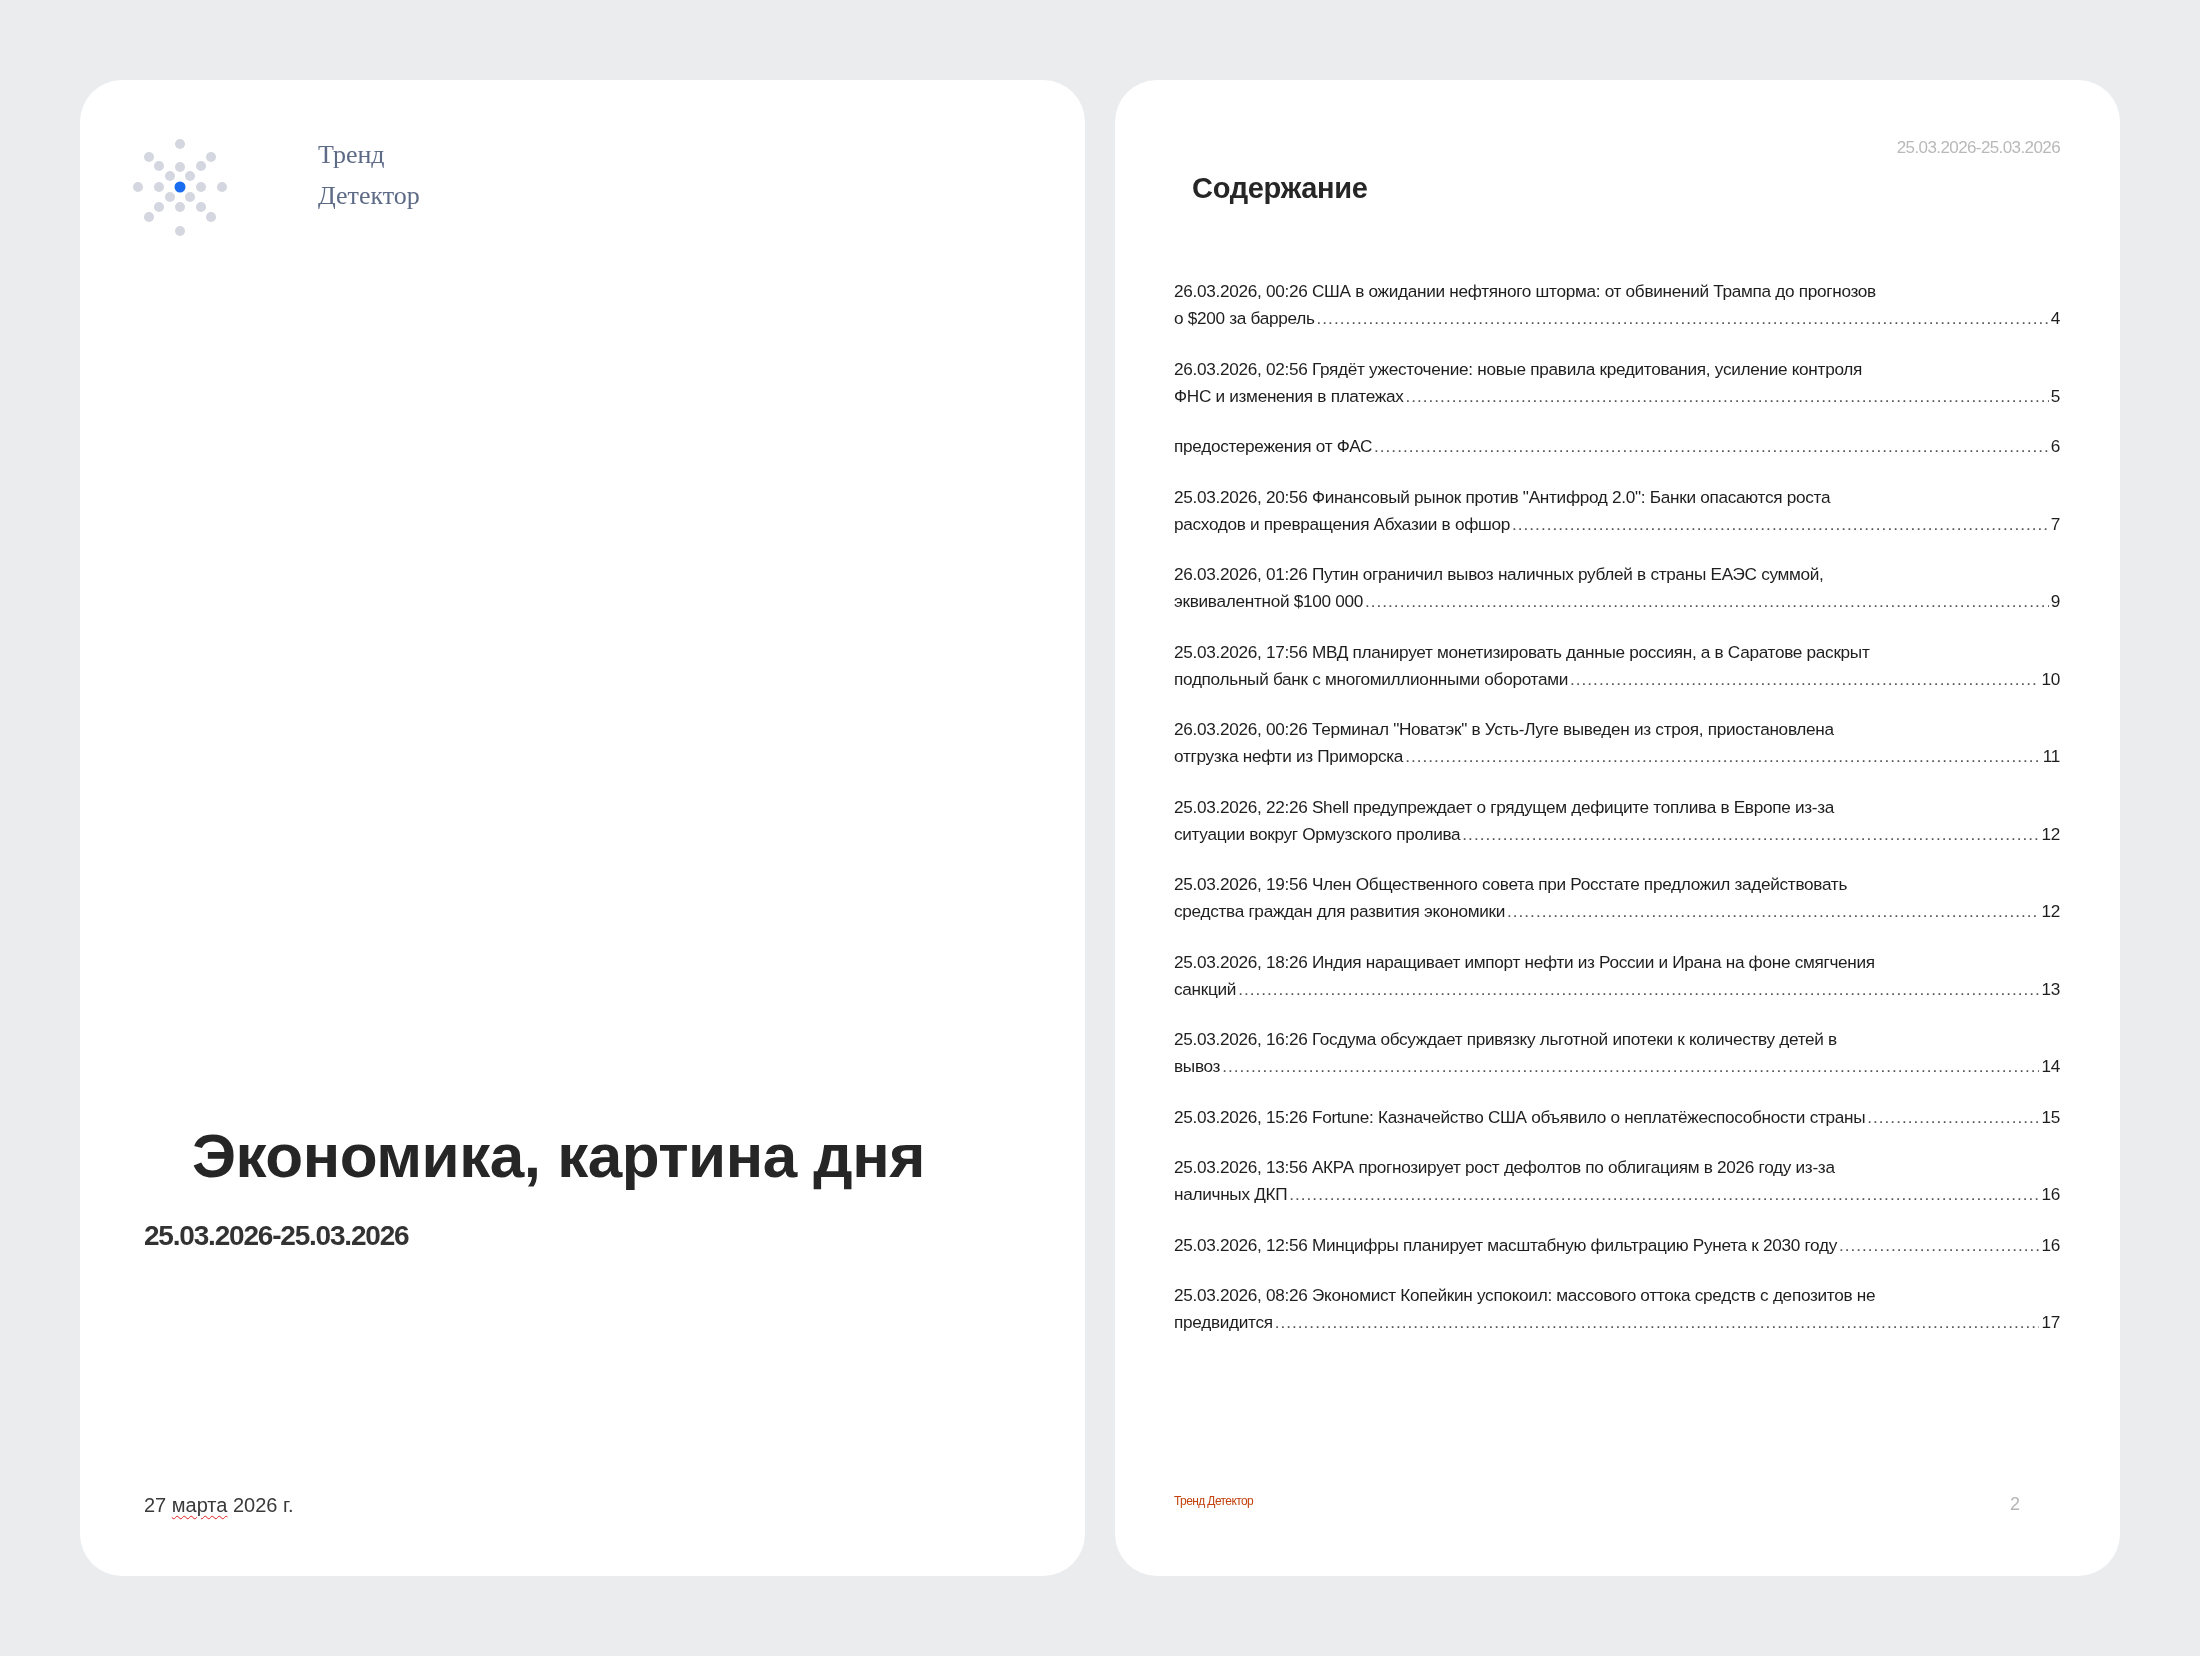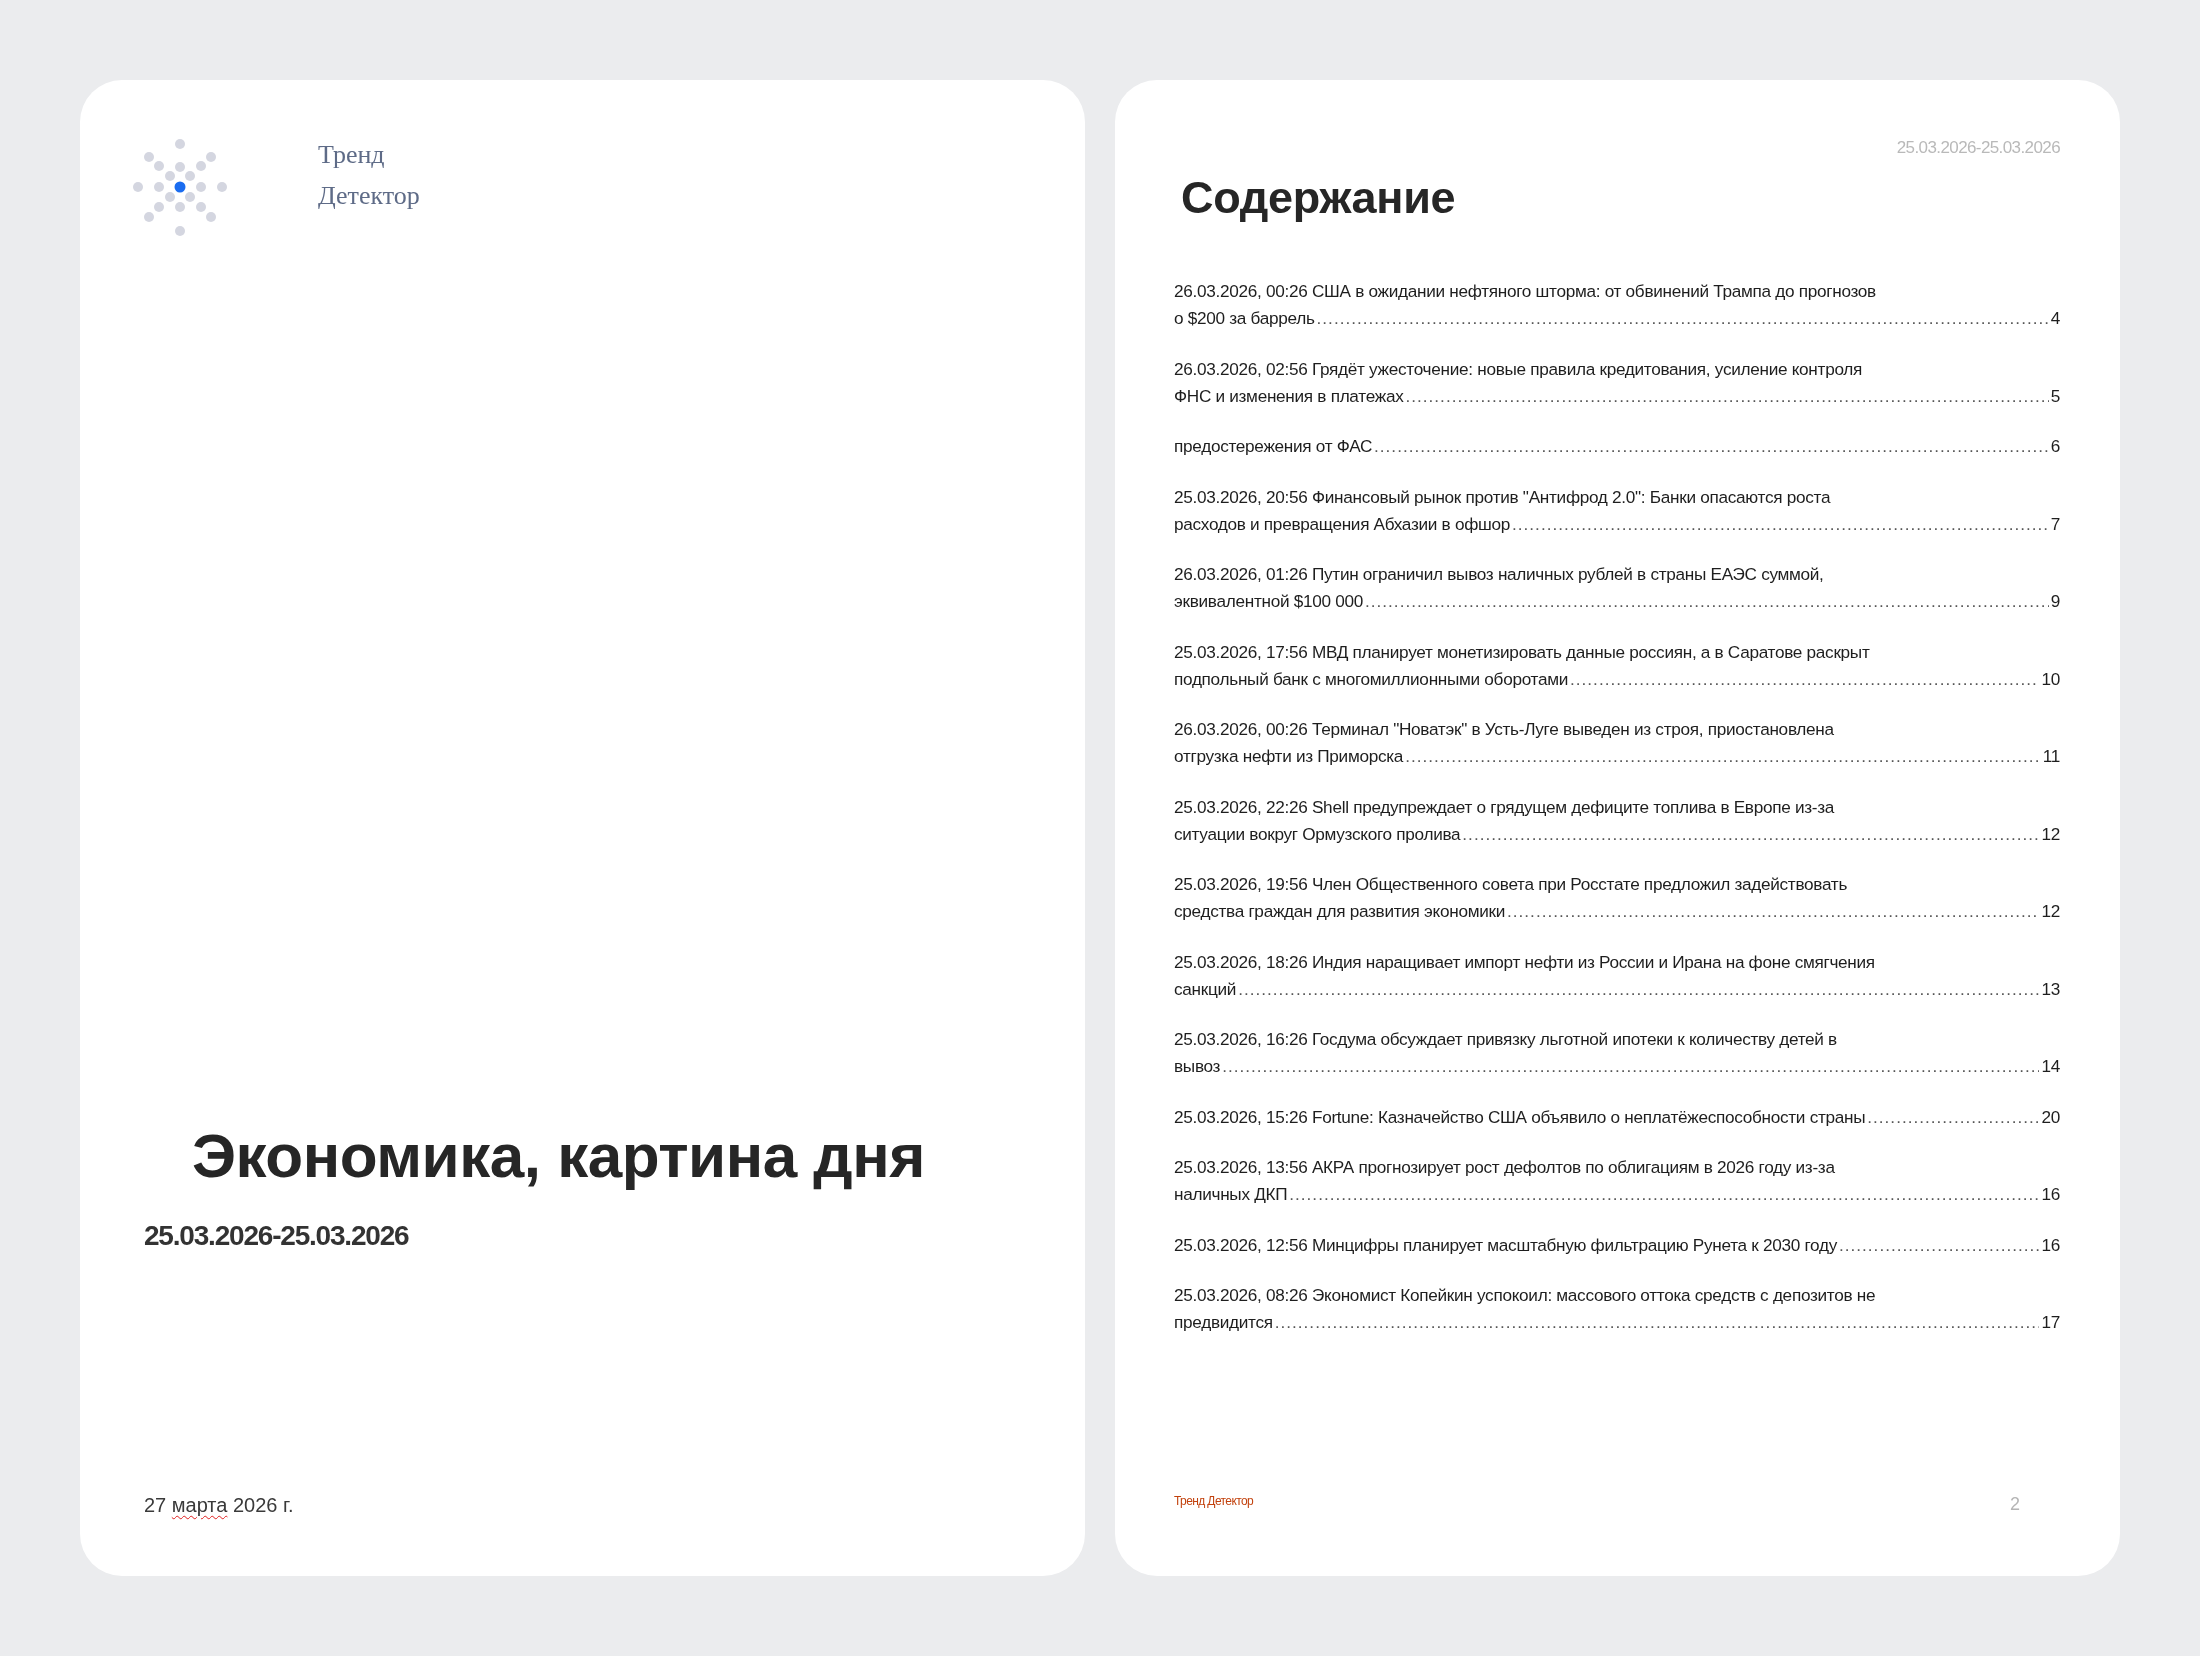--- a/index.html
+++ b/index.html
@@ -51,22 +51,22 @@
       text-decoration-thickness: 1px;
       text-underline-offset: 3px;
     }
 
     
     .header-range {
       position: absolute; right: 60px; top: 58px;
       font-size: 17px; color: #b9b9b9; letter-spacing: -0.6px;
     }
     .toc-title {
-      position: absolute; left: 66px; top: 92px;
-      font-size: 45px; font-weight: bold; color: #262626; letter-spacing: -0.3px;
+      position: absolute; left: 77px; top: 92px;
+      font-size: 29px; font-weight: bold; color: #262626; letter-spacing: -0.3px;
     }
     .toc {
       position: absolute; left: 59px; top: 198px; width: 886px;
       list-style: none; margin: 0; padding: 0;
     }
     .toc-item {
       font-size: 17.2px; line-height: 27px; color: #1e1e1e;
       margin-bottom: 23.5px; letter-spacing: -0.3px;
       position: relative; overflow: hidden;
     }
@@ -226,21 +226,21 @@
         <div class="toc-line">
           <span class="toc-lead">вывоз</span>
           <span class="toc-dots">................................................................................................................................................................................................................................................................................................................................................................................................................</span>
           <span class="toc-page">14</span>
         </div>
       </li>
       <li class="toc-item">
         <div class="toc-line">
           <span class="toc-lead">25.03.2026, 15:26 Fortune: Казначейство США объявило о неплатёжеспособности страны</span>
           <span class="toc-dots">................................................................................................................................................................................................................................................................................................................................................................................................................</span>
-          <span class="toc-page">20</span>
+          <span class="toc-page">15</span>
         </div>
       </li>
       <li class="toc-item">
         <div class="wrap">25.03.2026, 13:56 АКРА прогнозирует рост дефолтов по облигациям в 2026 году из-за</div>
         <div class="toc-line">
           <span class="toc-lead">наличных ДКП</span>
           <span class="toc-dots">................................................................................................................................................................................................................................................................................................................................................................................................................</span>
           <span class="toc-page">16</span>
         </div>
       </li>

